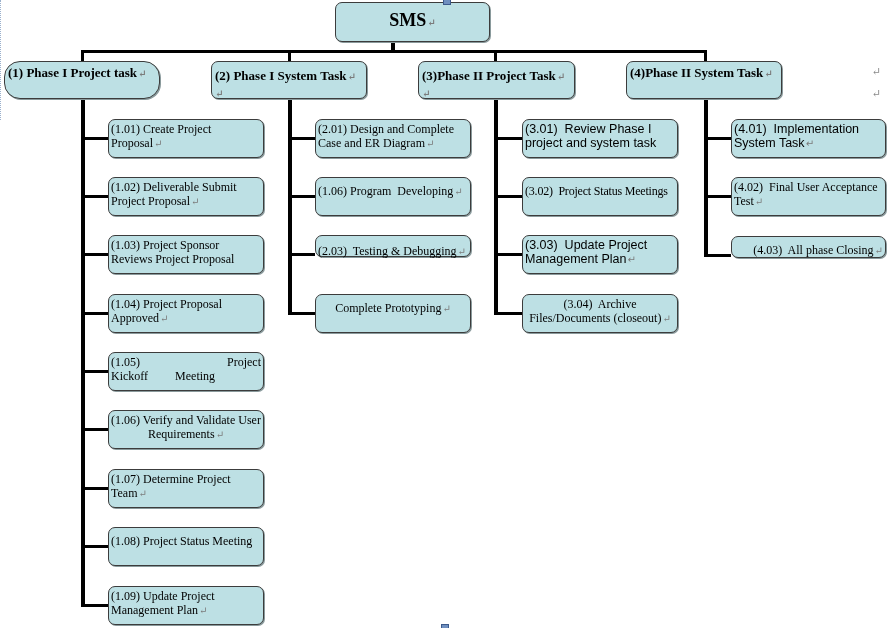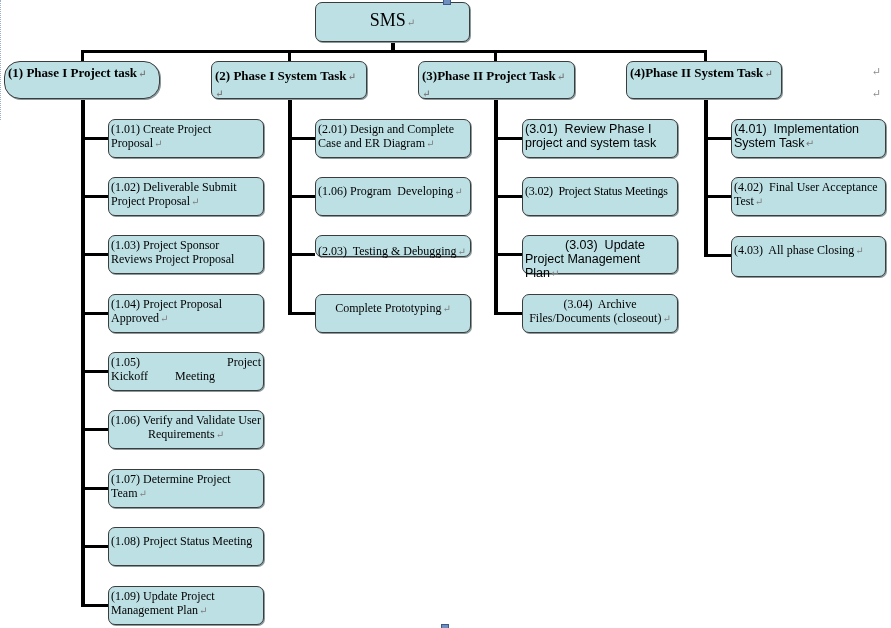--- a/index.html
+++ b/index.html
@@ -15,21 +15,21 @@
     background: #bde0e4;
     border: 1px solid #3c3c3c;
     border-radius: 7px;
     box-shadow: 1px 1px 0 #8a9a9c;
     padding: 2px 2px;
     font-size: 12px; line-height: 14px;
   }
   .box .t { display: block; }
   .ret { color: #7b7b7b; font-size: 10px; margin-left: 1px; }
   .hdr { font-weight: bold; font-size: 13px; line-height: 16px; padding: 3px 3px; }
-  .root { font-size: 18px; font-weight: normal; text-align: center; line-height: 34px; padding: 0; }
+  .root { font-size: 18px; font-weight: bold; text-align: center; line-height: 34px; padding: 0; margin-left: 20px; }
   .sans { font-family: "Liberation Sans", "DejaVu Sans", sans-serif; font-size: 12.5px; line-height: 14px; }
   .center { text-align: center; }
   .justify { text-align: justify; text-align-last: auto; }
   .margin-marker { position: absolute; color: #8a8a8a; font-size: 11px; }
   .handle { position: absolute; width: 6px; height: 5px; background: #6f8fbf; border: 1px solid #3c5a8c; }
   .dotted-left { position: absolute; left: 0; top: 0; width: 0; height: 120px; border-left: 1px dotted #9ab0cc; }
 </style>
 </head>
 <body>
 
@@ -129,33 +129,33 @@
     <span>Complete Prototyping</span><span class="ret">↵</span>
   </div>
 
   <div class="box sans" style="left:522px;top:119px;width:156px;height:39px;">
     <span style="white-space:pre-wrap;">(3.01)  Review Phase I project and system task</span>
   </div>
   <div class="box" style="left:522px;top:177px;width:156px;height:39px;padding-top:6px;">
     <span style="white-space:pre;letter-spacing:-0.2px;">(3.02)  Project Status Meetings</span>
   </div>
   <div class="box sans" style="left:522px;top:235px;width:156px;height:39px;">
-    <span style="white-space:pre-wrap;margin-left:40px;">(3.03)  Update Project Management Plan</span><span class="ret">↵</span>
+    <span style="white-space:pre-wrap;">(3.03)  Update Project Management Plan</span><span class="ret">↵</span>
   </div>
   <div class="box center" style="left:522px;top:294px;width:156px;height:39px;">
     <span style="white-space:pre-wrap;margin-top:12px;">(3.04)  Archive Files/Documents (closeout)</span><span class="ret">↵</span>
   </div>
 
   <div class="box sans" style="left:731px;top:119px;width:155px;height:39px;">
     <span style="white-space:pre-wrap;">(4.01)  Implementation System Task</span><span class="ret">↵</span>
   </div>
   <div class="box" style="left:731px;top:177px;width:155px;height:39px;">
     <span style="white-space:pre-wrap;">(4.02)  Final User Acceptance Test</span><span class="ret">↵</span>
   </div>
-  <div class="box" style="left:731px;top:236px;width:155px;height:41px;padding-top:6px;">
+  <div class="box" style="left:731px;top:236px;width:155px;height:22px;padding-top:6px;text-align:right;">
     <span style="white-space:pre;">(4.03)  All phase Closing</span><span class="ret">↵</span>
   </div>
 </div>
 
 <div class="dotted-left"></div>
 <span class="margin-marker" style="left:872px;top:65px;">↵</span>
 <span class="margin-marker" style="left:872px;top:87px;">↵</span>
 <div class="handle" style="left:443px;top:-2px;"></div>
 <div class="handle" style="left:441px;top:624px;"></div>
 

